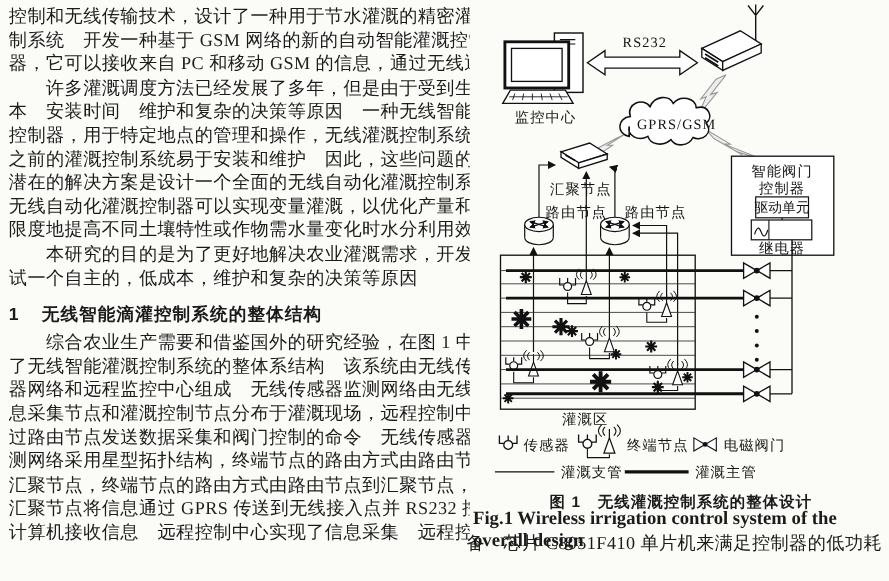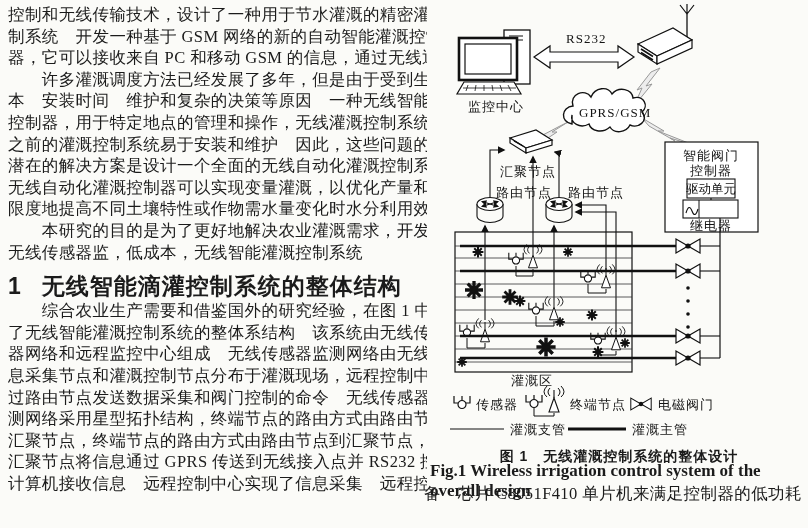--- a/index.html
+++ b/index.html
@@ -13,21 +13,21 @@
   .line{
     font-size:16.5px;line-height:21.6px;height:21.6px;
     text-align:justify;text-align-last:justify;
     letter-spacing:0.4px;white-space:nowrap;overflow:hidden;
   }
   .line.short{text-align-last:left;}
   .line sup{font-size:10px;vertical-align:super;letter-spacing:2px;margin-left:3px;}
   .sec-heading{
     margin:10px 0 0 0;height:27px;line-height:27px;
     font-family:"Liberation Sans","DejaVu Sans",sans-serif;
-    font-weight:bold;font-size:23px;letter-spacing:1px;
+    font-weight:bold;font-size:16px;letter-spacing:1px;
   }
   .sec-heading .num{margin-right:20px;}
   
   .fig-panel{position:absolute;left:430px;top:0;width:378px;height:528px;}
   svg text{font-family:"Liberation Serif","DejaVu Serif",serif;fill:#141414;}
   svg .lbl{font-size:13px;letter-spacing:1px;}
   svg .lbl-s{font-size:12.5px;}
   .cap-zh{
     position:absolute;left:430px;top:448px;width:378px;text-align:center;
     font-family:"Liberation Sans","DejaVu Sans",sans-serif;
@@ -48,21 +48,21 @@
   <div class="line">制系统　开发一种基于 GSM 网络的新的自动智能灌溉控制</div>
   <div class="line">器，它可以接收来自 PC 和移动 GSM 的信息，通过无线通信控</div>
   <div class="line">　　许多灌溉调度方法已经发展了多年，但是由于受到生产成</div>
   <div class="line">本　安装时间　维护和复杂的决策等原因　一种无线智能阀门</div>
   <div class="line">控制器，用于特定地点的管理和操作，无线灌溉控制系统相比</div>
   <div class="line">之前的灌溉控制系统易于安装和维护　因此，这些问题的一个</div>
   <div class="line">潜在的解决方案是设计一个全面的无线自动化灌溉控制系统</div>
   <div class="line">无线自动化灌溉控制器可以实现变量灌溉，以优化产量和最大</div>
   <div class="line">限度地提高不同土壤特性或作物需水量变化时水分利用效率</div>
   <div class="line">　　本研究的目的是为了更好地解决农业灌溉需求，开发和测</div>
-  <div class="line short">无线传感器监，低成本，无线智能灌溉控制系统</div>
+  <div class="line short">试一个自主的，低成本，维护和复杂的决策等原因</div>
   <div class="sec-heading">
     <span class="num">1</span><span>无线智能滴灌控制系统的整体结构</span>
   </div>
   <div class="line">　　综合农业生产需要和借鉴国外的研究经验，在图 1 中显示</div>
   <div class="line">了无线智能灌溉控制系统的整体系结构　该系统由无线传感</div>
   <div class="line">器网络和远程监控中心组成　无线传感器监测网络由无线信</div>
   <div class="line">息采集节点和灌溉控制节点分布于灌溉现场，远程控制中心通</div>
   <div class="line">过路由节点发送数据采集和阀门控制的命令　无线传感器监</div>
   <div class="line">测网络采用星型拓扑结构，终端节点的路由方式由路由节点到</div>
   <div class="line">汇聚节点，终端节点的路由方式由路由节点到汇聚节点，然后</div>

